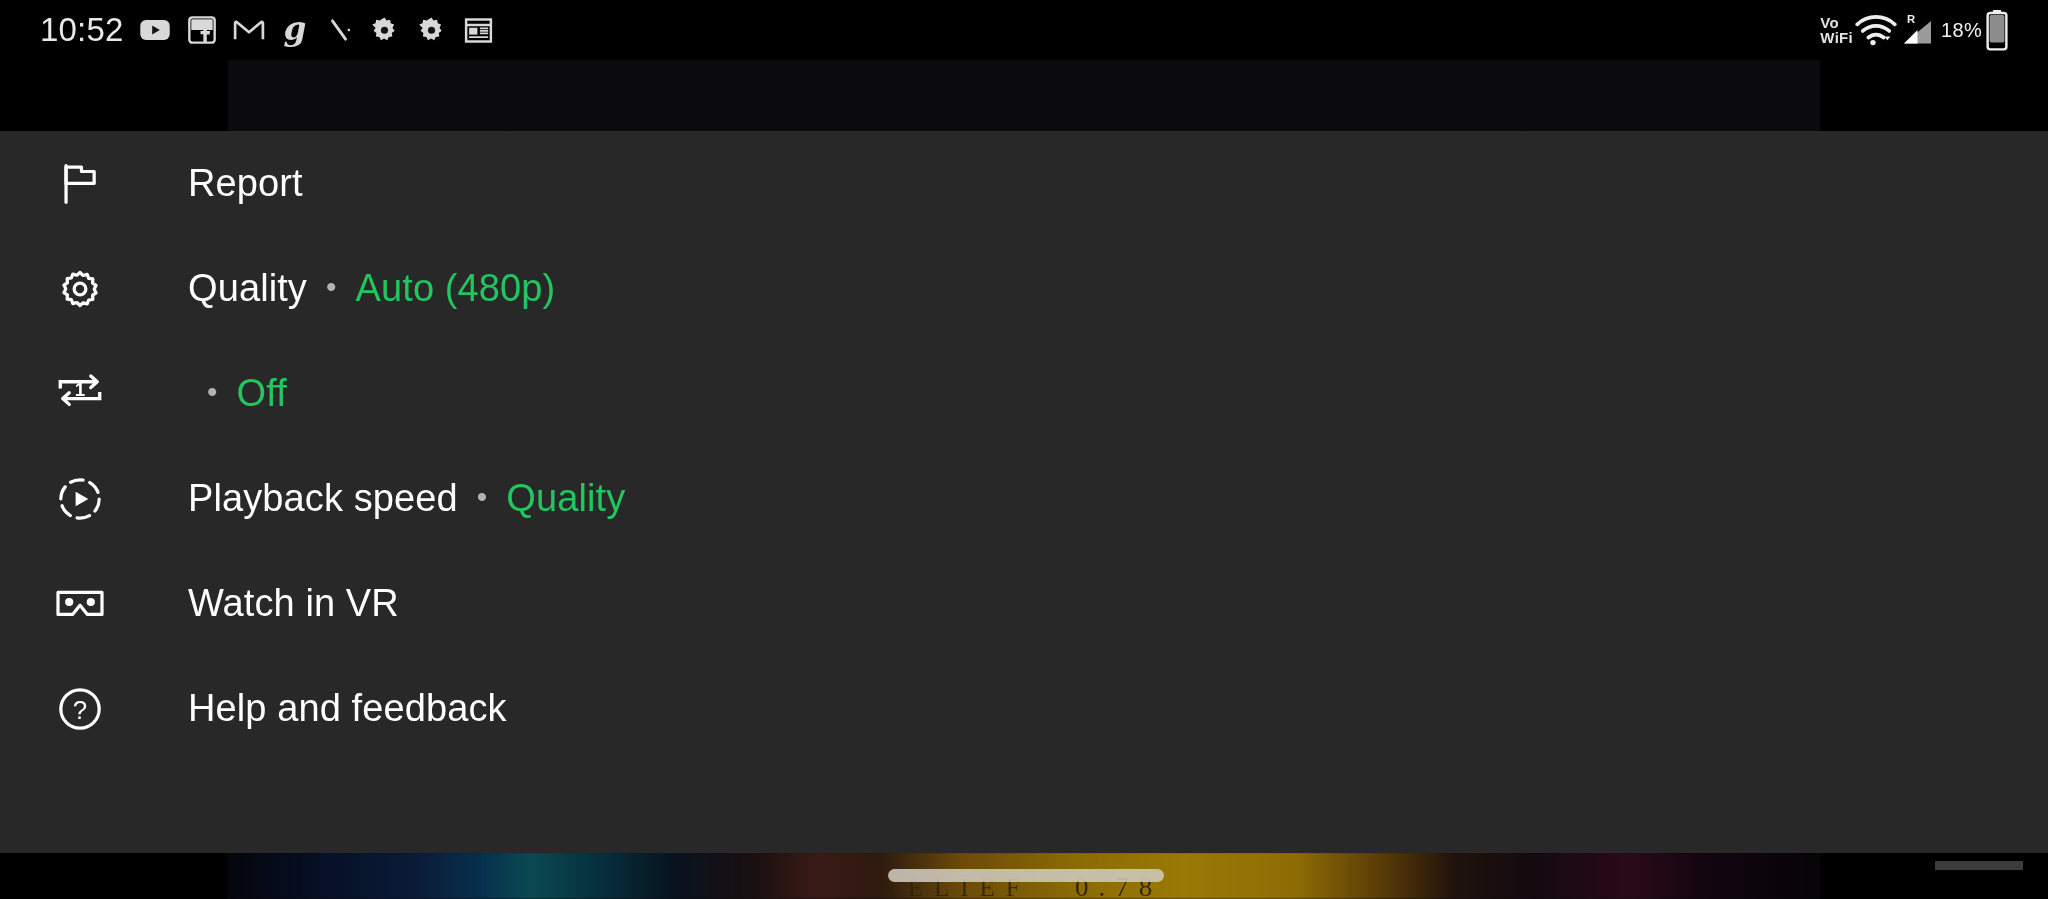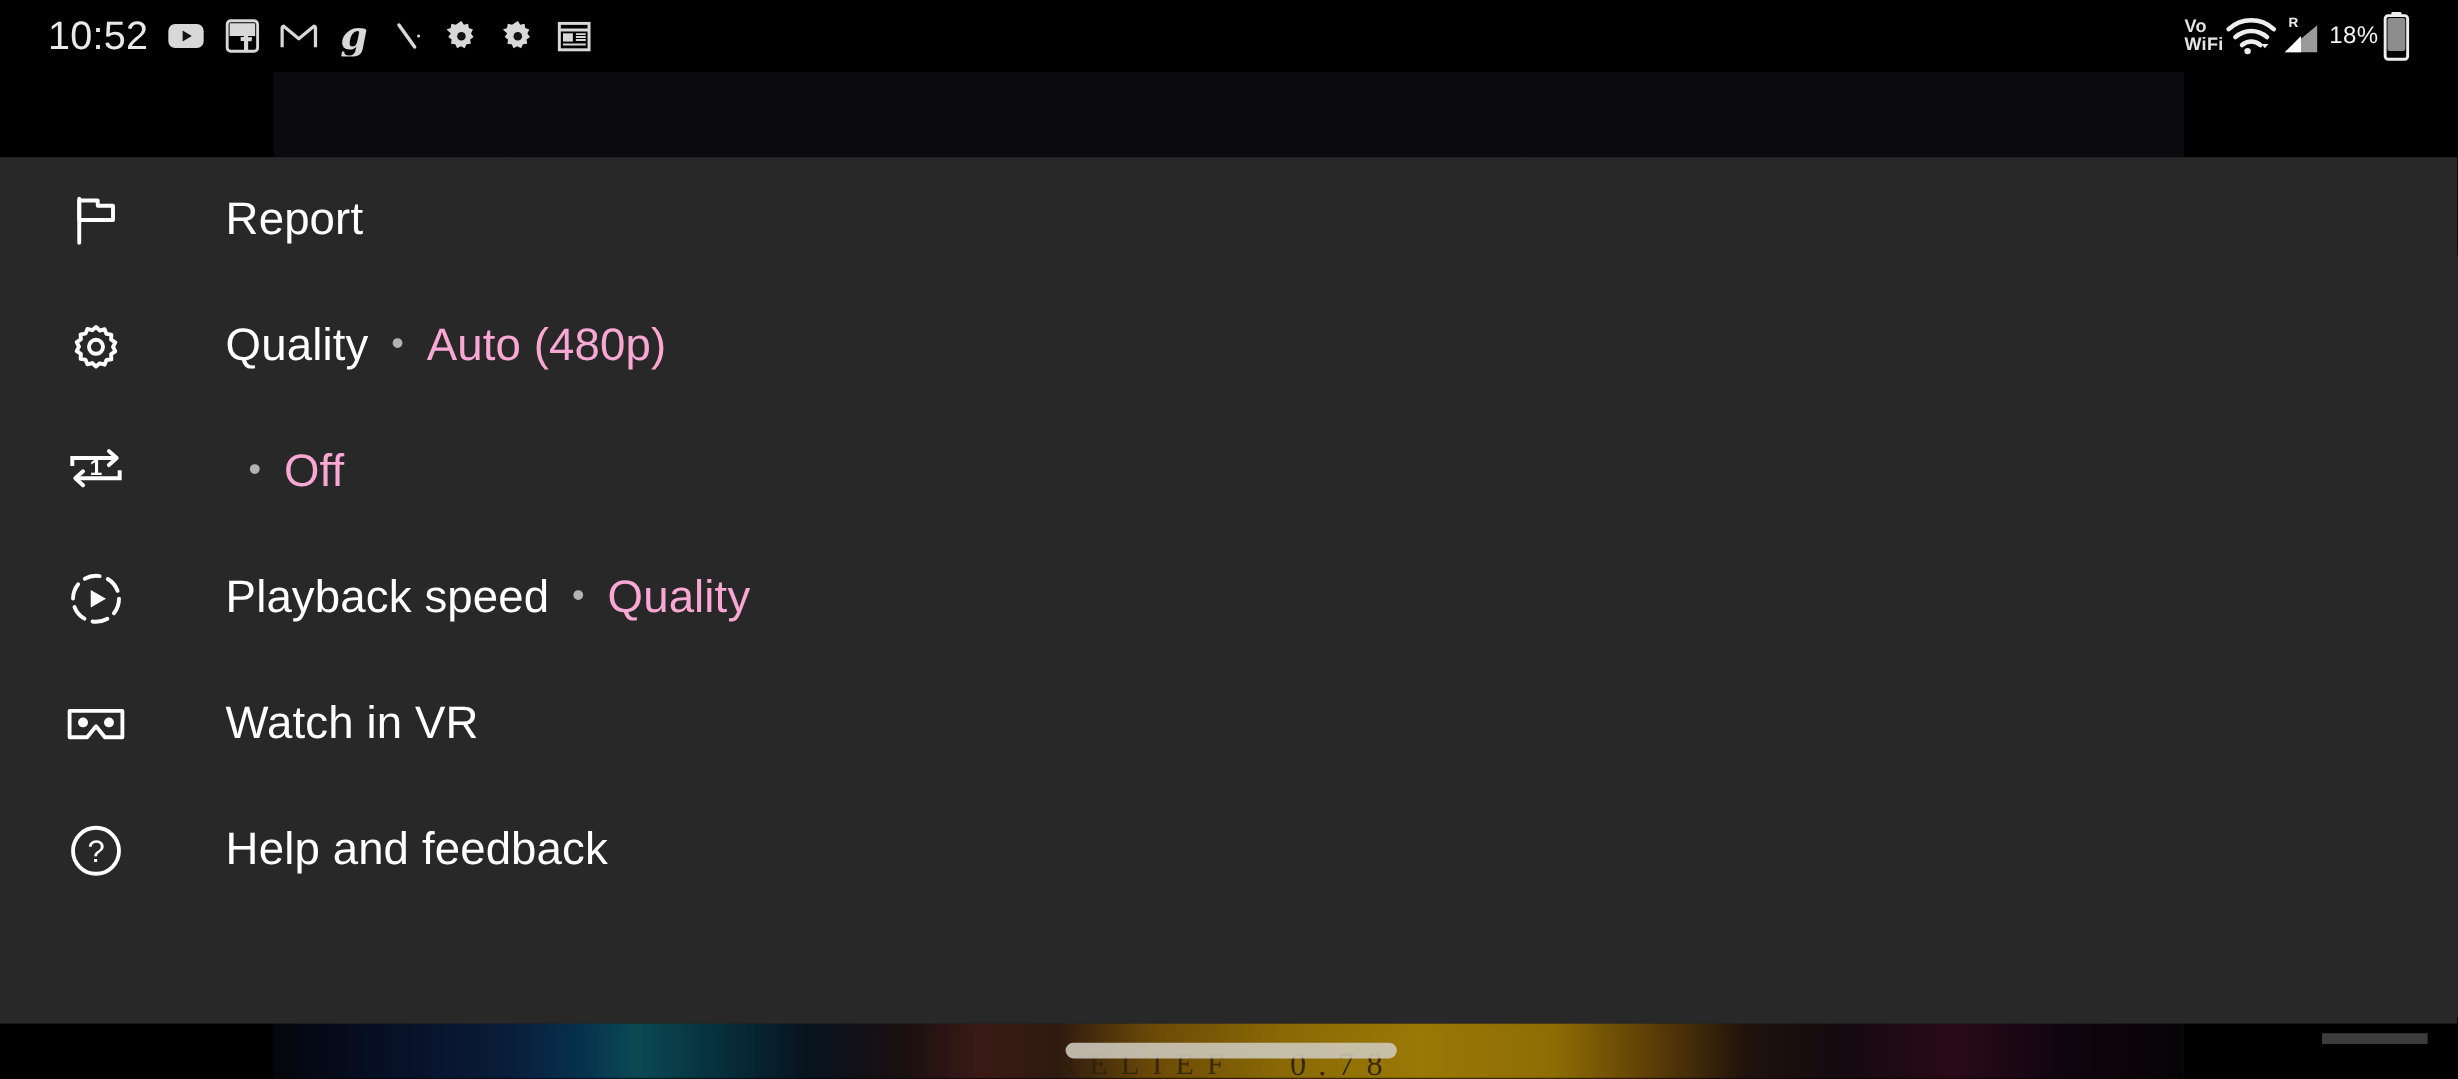--- a/index.html
+++ b/index.html
@@ -84,21 +84,21 @@
   .row-icon {
     width:90px; min-width:90px; display:flex; align-items:center; justify-content:center;
     color:#ffffff;
   }
   .row-text {
     display:flex; align-items:baseline; color:#fff;
     font-size:38px; font-weight:400; letter-spacing:.1px; margin-left:27px;
   }
   .row-label { color:#ffffff; }
   .row-sep { color:#b3b3b3; margin:0 19px; font-size:30px; position:relative; top:-4px; }
-  .row-value { color:#f9a8d4; }
+  .row-value { color:#22c55e; }
 </style>
 </head>
 <body>
 
 <div id="screen">
 
   <div class="video-layer">
     <div class="video-frame"></div>
     <div class="video-strip"></div>
     <div class="video-caption-left">RELIEF</div>

